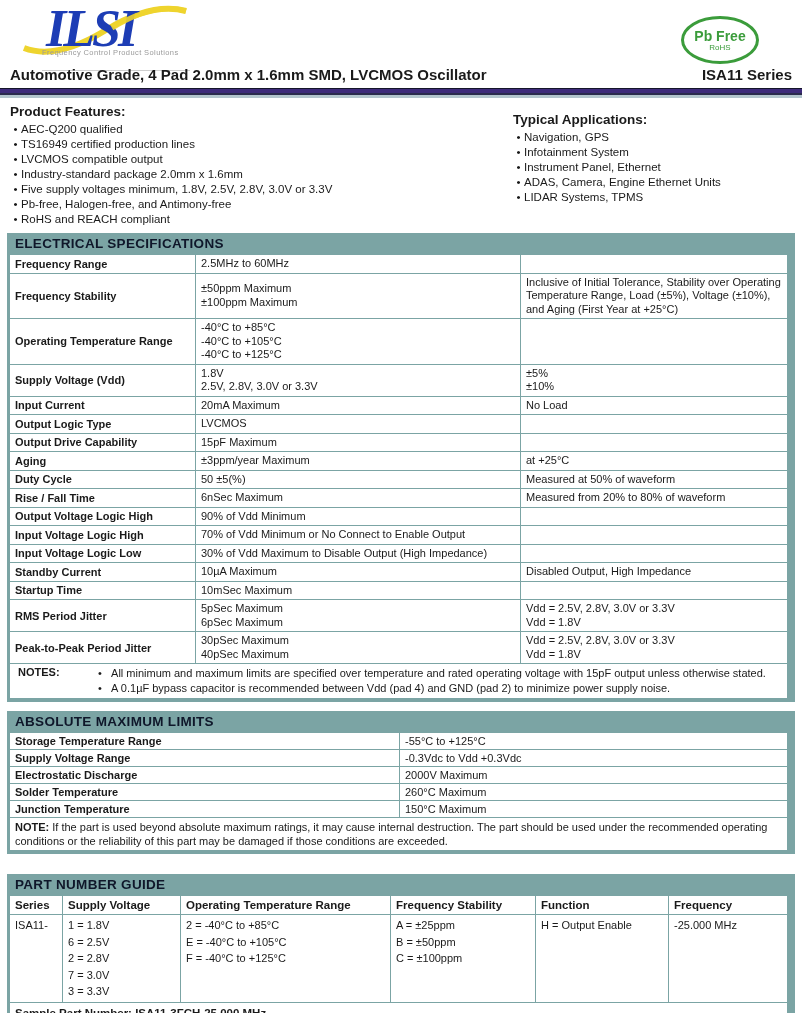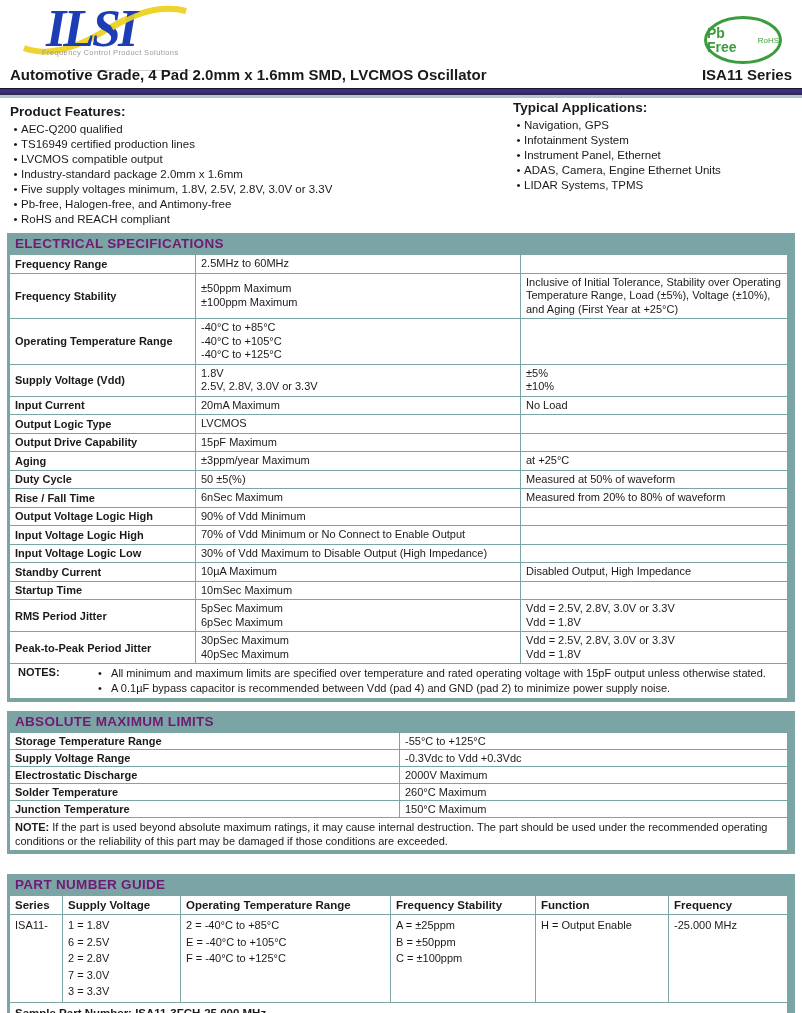--- a/index.html
+++ b/index.html
@@ -6,54 +6,54 @@
   html,body { background:#ffffff; }
   .page {
     position:relative; width:802px; height:1013px; background:#ffffff;
     font-family:"Liberation Sans", sans-serif; color:#1a1a1a; overflow:hidden;
   }
   
   .logo { position:absolute; left:20px; top:2px; width:175px; height:62px; }
   .tagline { position:absolute; left:22px; top:46px; font-size:7.5px; color:#9a9a9a;
              letter-spacing:0.4px; border-bottom:1px solid #cfcfcf; padding-bottom:13px; width:148px;}
   .badge {
-    position:absolute; left:704px; top:16px; width:78px; height:48px;
+    position:absolute; left:681px; top:16px; width:78px; height:48px;
     border:3px solid #3b9c3b; border-radius:50%;
-    display:flex; align-items:center; justify-content:center;
+    display:flex; flex-direction:column; align-items:center; justify-content:center;
     background:#fff;
   }
   .badge-line1 { color:#3b9c3b; font-weight:bold; font-size:14px; line-height:14px; }
   .badge-line2 { color:#3b9c3b; font-size:8px; line-height:9px; }
   .title-row {
     position:absolute; left:10px; top:66px; width:782px;
     display:flex; justify-content:space-between; align-items:baseline;
   }
   .title-row .t { font-size:15px; font-weight:bold; }
   .rule { position:absolute; left:0; top:88px; width:802px; }
   .rule .b1 { height:1px; background:#15152b; }
   .rule .b2 { height:4px; background:#3e2b7a; }
   .rule .b3 { height:2px; background:#2b2b4d; }
   .rule .b4 { height:3px; background:#b3c5cd; }
 
   
   .features { position:absolute; left:10px; top:104px; width:495px; }
-  .applications { position:absolute; left:513px; top:100px; width:285px; }
+  .applications { position:absolute; left:513px; top:112px; width:285px; }
   .col-heading { font-size:13.5px; font-weight:bold; margin-bottom:3px; }
   ul.blist { list-style:none; }
   ul.blist li { display:flex; font-size:11.5px; line-height:15px; }
   ul.blist li .dot { width:11px; text-align:center; flex:0 0 11px; }
 
   
   .panel {
     position:absolute; left:7px; width:788px; background:#7ba4a4;
     padding:0 8px 3px 2px;
   }
   .panel-header {
     height:21px; display:flex; align-items:center;
-    color:#701a75; font-weight:bold; font-size:13.5px; letter-spacing:0.3px;
+    color:#0f172a; font-weight:bold; font-size:13.5px; letter-spacing:0.3px;
     padding-left:6px;
   }
   .panel table { width:100%; border-collapse:collapse; background:#fde047; table-layout:fixed; }
   .panel td, .panel th {
     border:1px solid #7ba4a4; font-size:11px; padding:2px 5px;
     vertical-align:middle; text-align:left; background:#ffffff;
   }
   .panel td.param, .panel th { font-weight:bold; }
   .cell-line { line-height:13.5px; }
   .remark-wrap { line-height:13.5px; }

